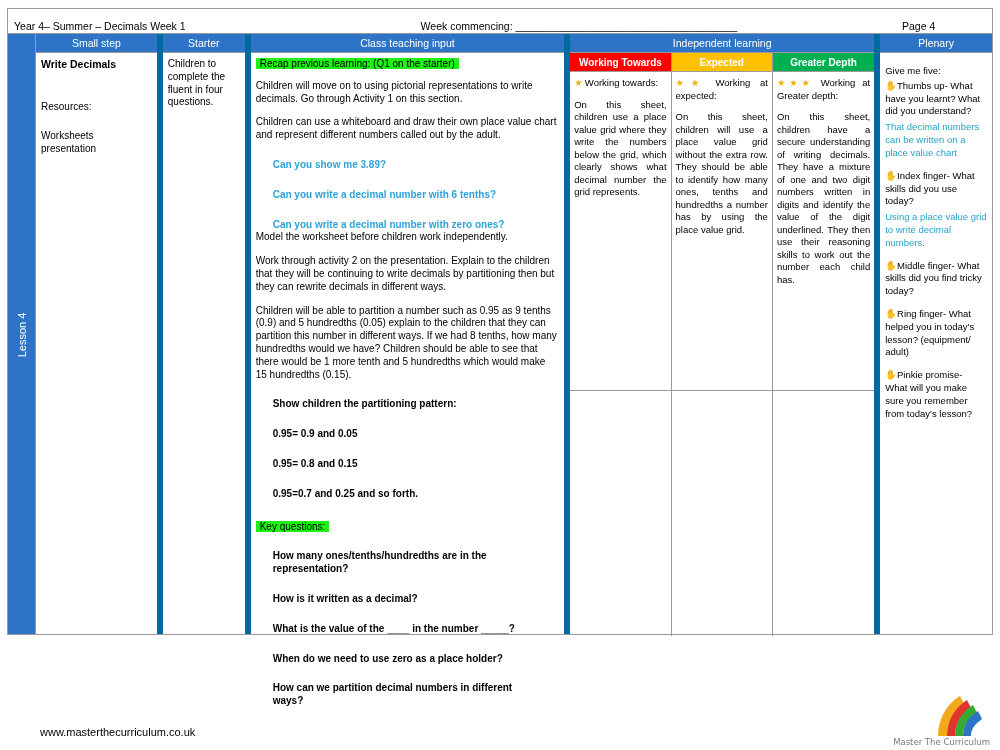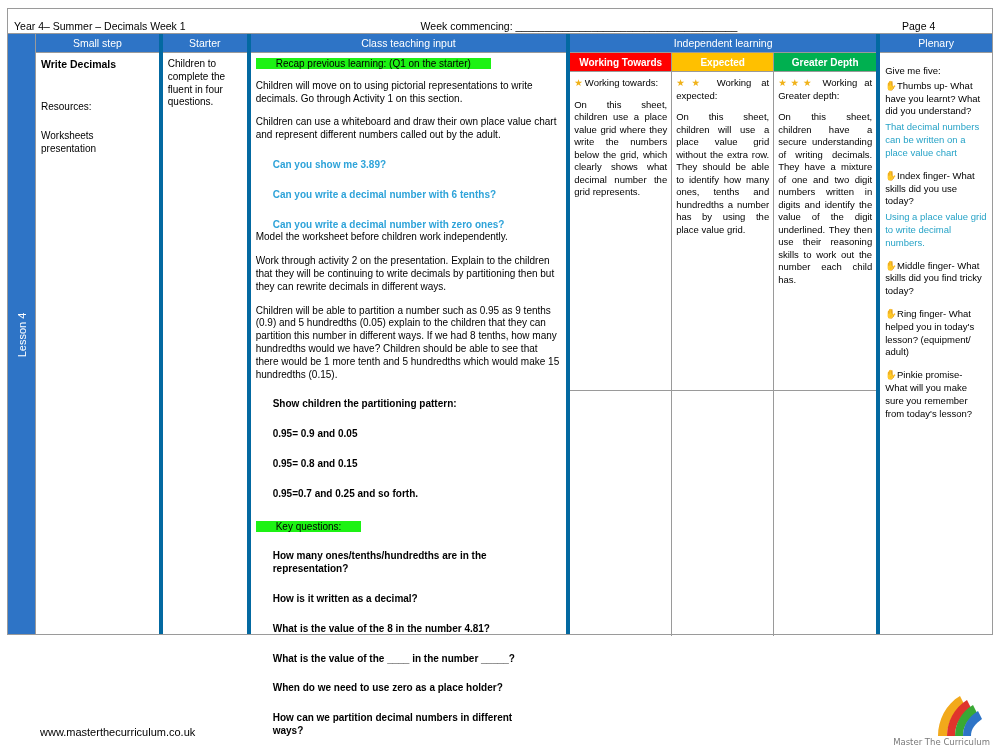--- a/index.html
+++ b/index.html
@@ -54,21 +54,21 @@
   .lesson-label span {
     transform: rotate(-90deg);
     white-space: nowrap;
   }
 
   .cols {
     position: absolute; left: 28px; top: 0;
     right: 0; height: 100%;
     display: flex;
   }
-  .col { border-right: 4px solid #0369a1; height: 100%; position: relative; }
+  .col { border-right: 6px solid #0369a1; height: 100%; position: relative; }
   .col:last-child { border-right: none; }
 
   .col-small    { width: 127px; }
   .col-starter  { width: 88px; }
   .col-class    { width: 320px; }
   .col-indep    { width: 310px; }
   .col-plenary  { width: 112px; }
 
   .colhead {
     height: 19px;
@@ -97,21 +97,21 @@
   .sub-body { padding: 5px 4px; font-size: 9.5px; line-height: 1.32; text-align: justify; }
   .sub-inner-border {
     position: absolute; left: 0; right: 0; top: 19px;
     height: 319px;
     border-bottom: 1px solid #9a9a9a;
     pointer-events: none;
   }
 
   .star { color: #f0b21a; letter-spacing: -0.5px; }
 
-  .hl-green { background: #1df214; padding: 0 20px; }
+  .hl-green { background: #1df214; padding: 0 4px; }
   .blue { color: #2ea3d9; }
   .teal { color: #27a3c7; }
   p { margin: 0 0 11px 0; }
   p.tight { margin-bottom: 0; }
   .ln { margin: 17px; font-weight: bold; }
 
   .plen-body { padding: 12px 5px; font-size: 9.5px; line-height: 1.35; }
   .plen-body p { margin: 0 0 10px 0; }
 
   .small-step-title { font-weight: bold; font-size: 10.5px; margin-bottom: 0; }
@@ -188,21 +188,20 @@
           <p>Model the worksheet before children work independently.</p>
           <p>Work through activity 2 on the presentation. Explain to the children that they will be continuing to write decimals by partitioning then but they can rewrite decimals in different ways.</p>
           <p>Children will be able to partition a number such as 0.95 as 9 tenths (0.9) and 5 hundredths (0.05) explain to the children that they can partition this number in different ways. If we had 8 tenths, how many hundredths would we have? Children should be able to see that there would be 1 more tenth and 5 hundredths which would make 15 hundredths (0.15).</p>
           <p class="ln">Show children the partitioning pattern:</p>
           <p class="ln">0.95= 0.9 and 0.05</p>
           <p class="ln">0.95= 0.8 and 0.15</p>
           <p class="ln" style="margin-bottom:20px">0.95=0.7 and 0.25 and so forth.</p>
           <p class="tight" style="margin-bottom:5px"><span class="hl-green">Key questions:</span></p>
           <p class="ln">How many ones/tenths/hundredths are in the representation?</p>
           <p class="ln">How is it written as a decimal?</p>
-          <p class="ln">What is the value of the 8 in the number 4.81?</p>
           <p class="ln">What is the value of the ____ in the number _____?</p>
           <p class="ln">When do we need to use zero as a place holder?</p>
           <p class="ln">How can we partition decimal numbers in different ways?</p>
         </div>
       </div>
 
       <div class="col col-indep">
         <div class="colhead">Independent learning</div>
         <div class="indep-sub">
 

